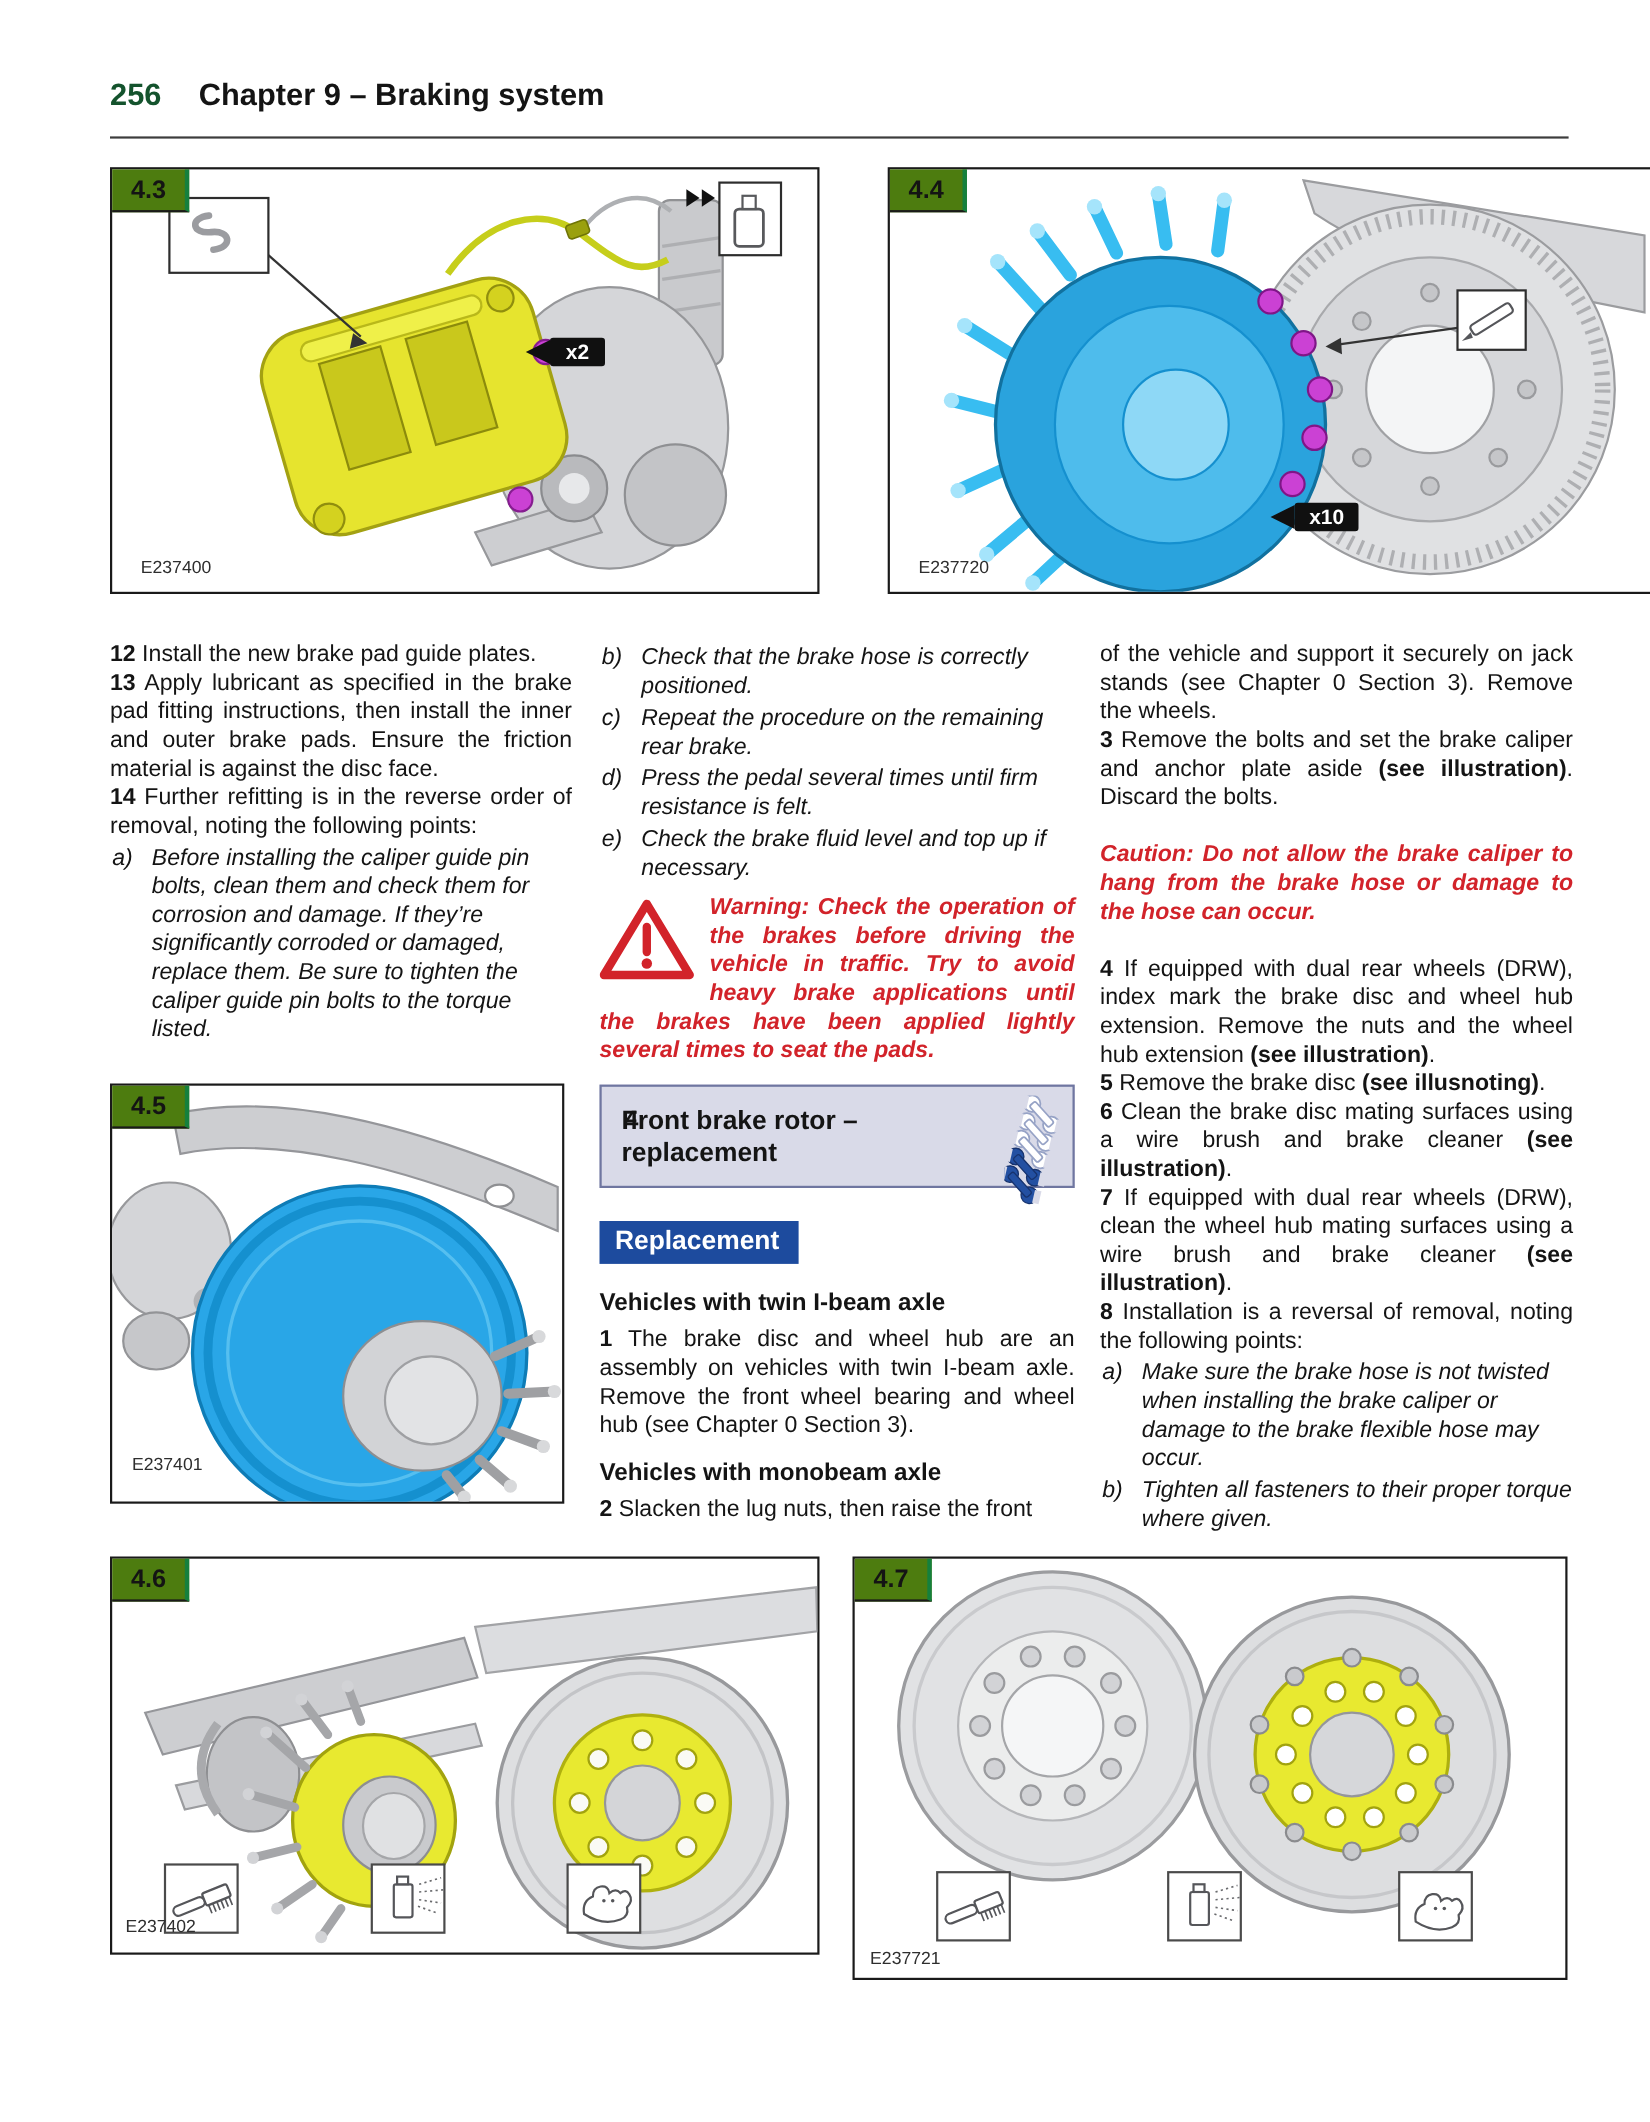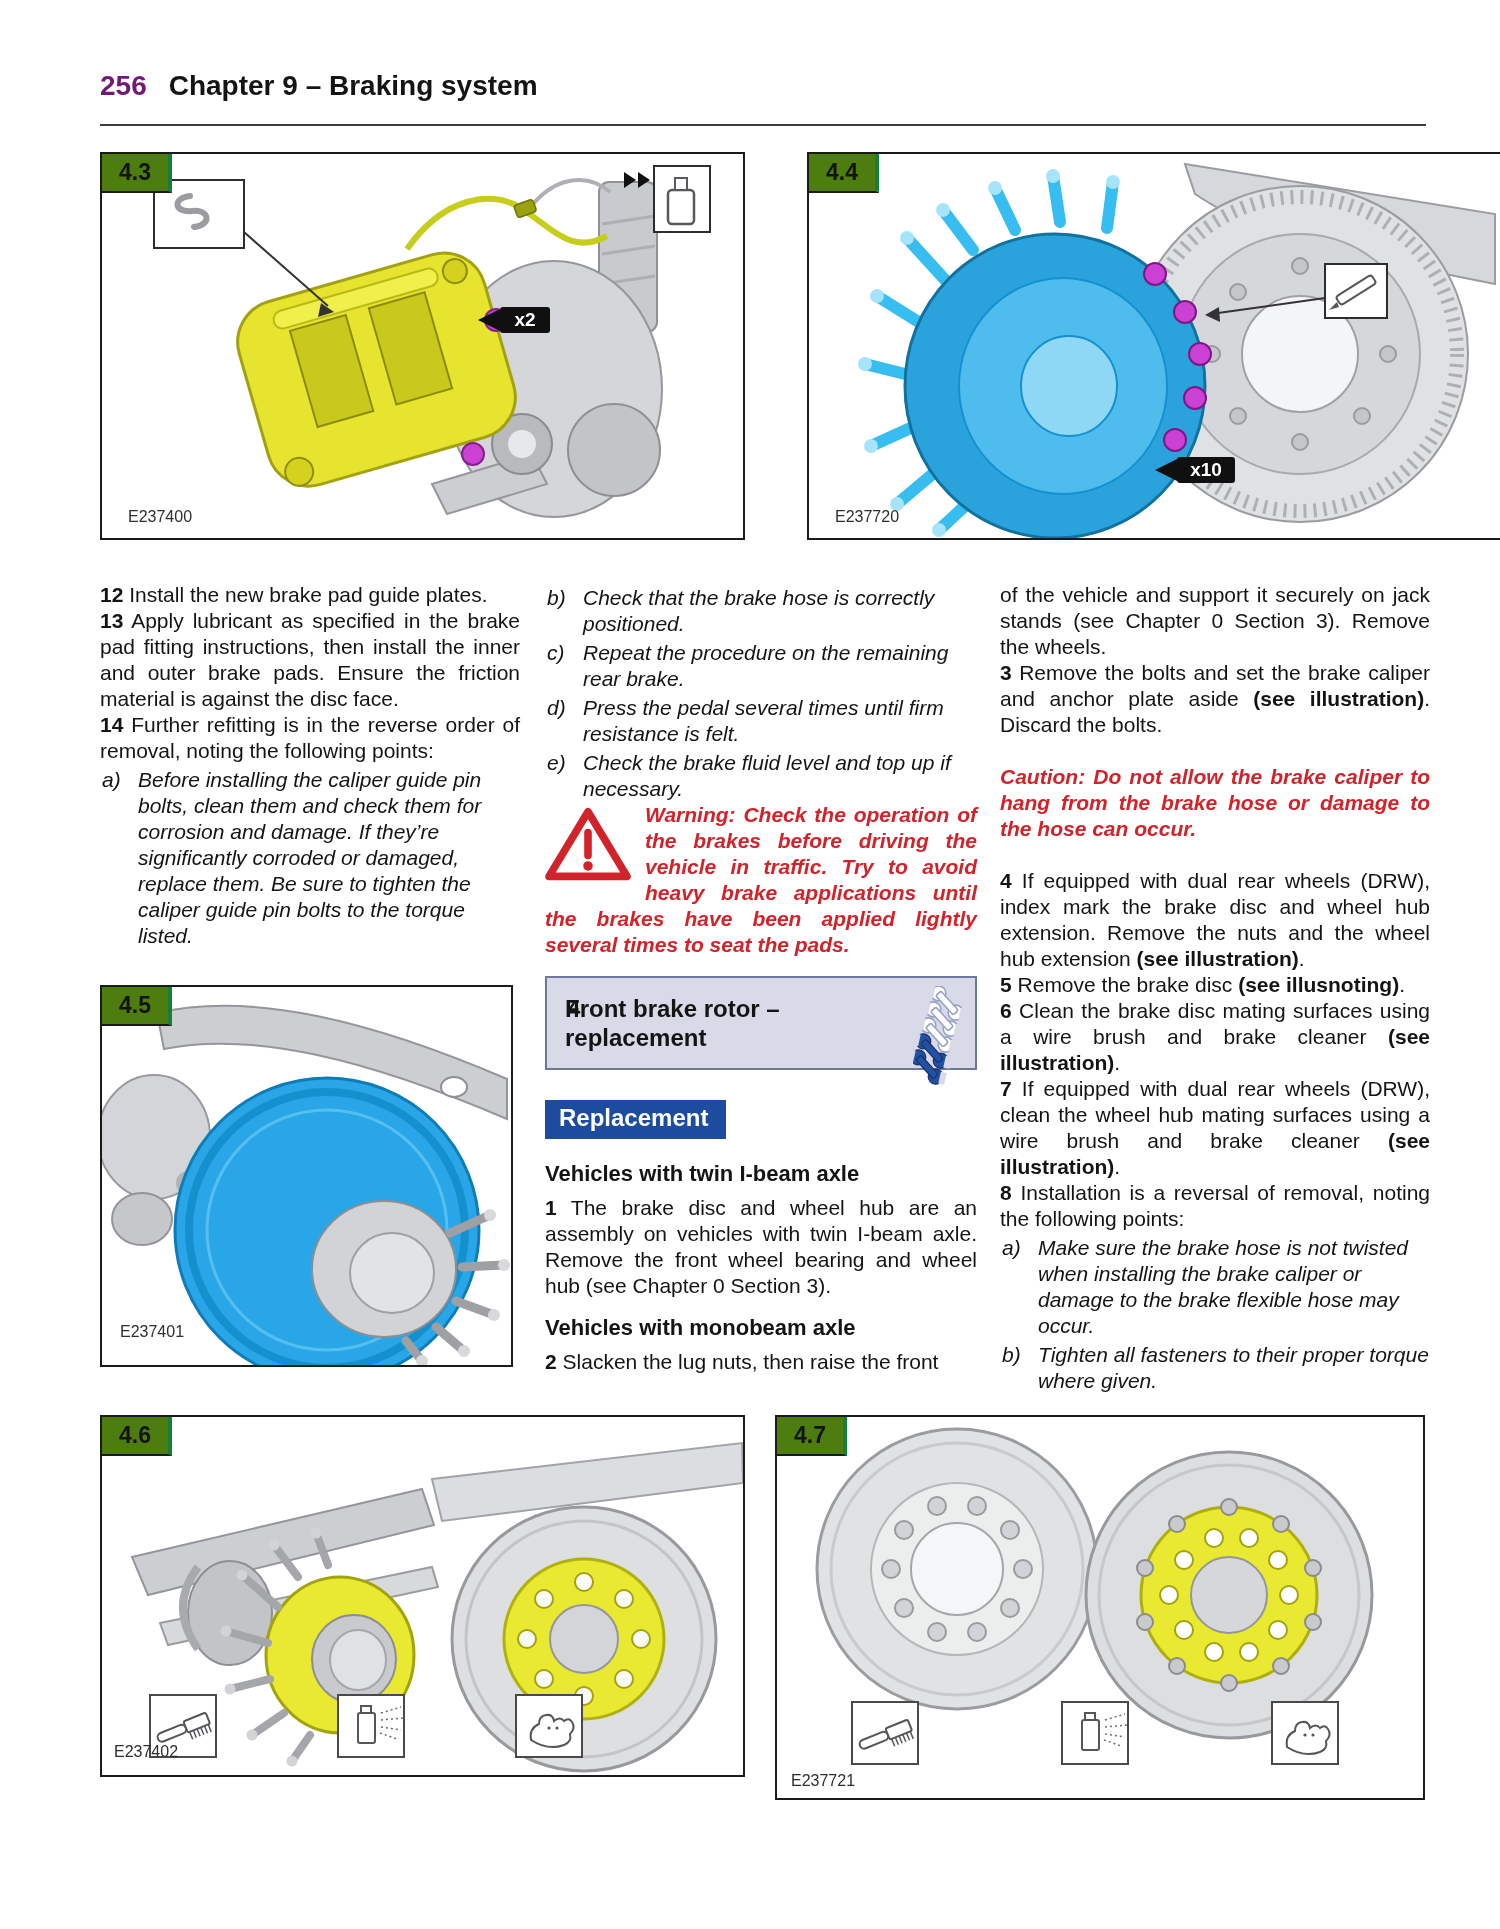--- a/index.html
+++ b/index.html
@@ -8,30 +8,30 @@
     font-family:"Liberation Sans","DejaVu Sans",sans-serif;color:#141414;
     overflow:hidden;
   }
   p{margin:0;font-size:21px;line-height:26px;}
   .just{text-align:justify;}
   .stepnum{font-weight:bold;}
   .lettered{font-style:italic;position:relative;padding-left:38px;text-align:left;margin-top:3px;}
   .lettered .let{position:absolute;left:2px;}
   .red{color:#d2232a;}
   .page-head{position:absolute;left:100px;top:70px;font-size:28px;font-weight:bold;}
-  .page-head .pnum{color:#701a75;margin-right:22px;}
+  .page-head .pnum{color:#14532d;margin-right:34px;}
   .header-rule{position:absolute;left:100px;top:124px;width:1326px;border-top:2px solid #3d3d3d;}
   .fig{position:absolute;border:2px solid #1a1a1a;background:#fff;}
   .fig-label{position:absolute;top:0;left:0;background:#4d7c0f;border-right:4px solid #15803d;border-bottom:2px solid #1a1a1a;padding:5px 17px;font-weight:bold;font-size:23px;z-index:3;}
   .fig-code{position:absolute;left:26px;bottom:12px;font-size:16px;color:#2e2e2e;z-index:3;}
   .col{position:absolute;top:582px;}
   .col-left{left:100px;width:420px;}
   .col-mid{left:545px;width:432px;}
   .col-right{left:1000px;width:430px;}
-  .warning-block{}
+  .warning-block{margin-top:10px;}
   .warning-block svg{float:left;margin:4px 14px 4px 0;}
   .warning-block p{font-weight:bold;font-style:italic;}
   .caution{font-weight:bold;font-style:italic;margin:26px 0;}
   .section-box{margin-top:18px;position:relative;border:2px solid #6f76a0;background:#d9dae8;padding:16px 64px 16px 18px;min-height:78px;box-sizing:border-box;}
   .section-box .snum{position:absolute;left:20px;top:16px;font-weight:bold;font-size:24px;line-height:29px;}
   .section-box .stitle{font-weight:bold;font-size:24px;line-height:29px;}
   .wrench-stack{position:absolute;right:6px;top:8px;}
   .rep-bar{margin-top:30px;display:inline-block;background:#1d4b9e;color:#ffffff;font-weight:bold;font-size:24px;padding:4px 18px 7px 14px;}
   .subhead{font-weight:bold;font-size:22px;line-height:26px;margin:22px 0 8px;}
   svg text{font-family:"Liberation Sans","DejaVu Sans",sans-serif;}

